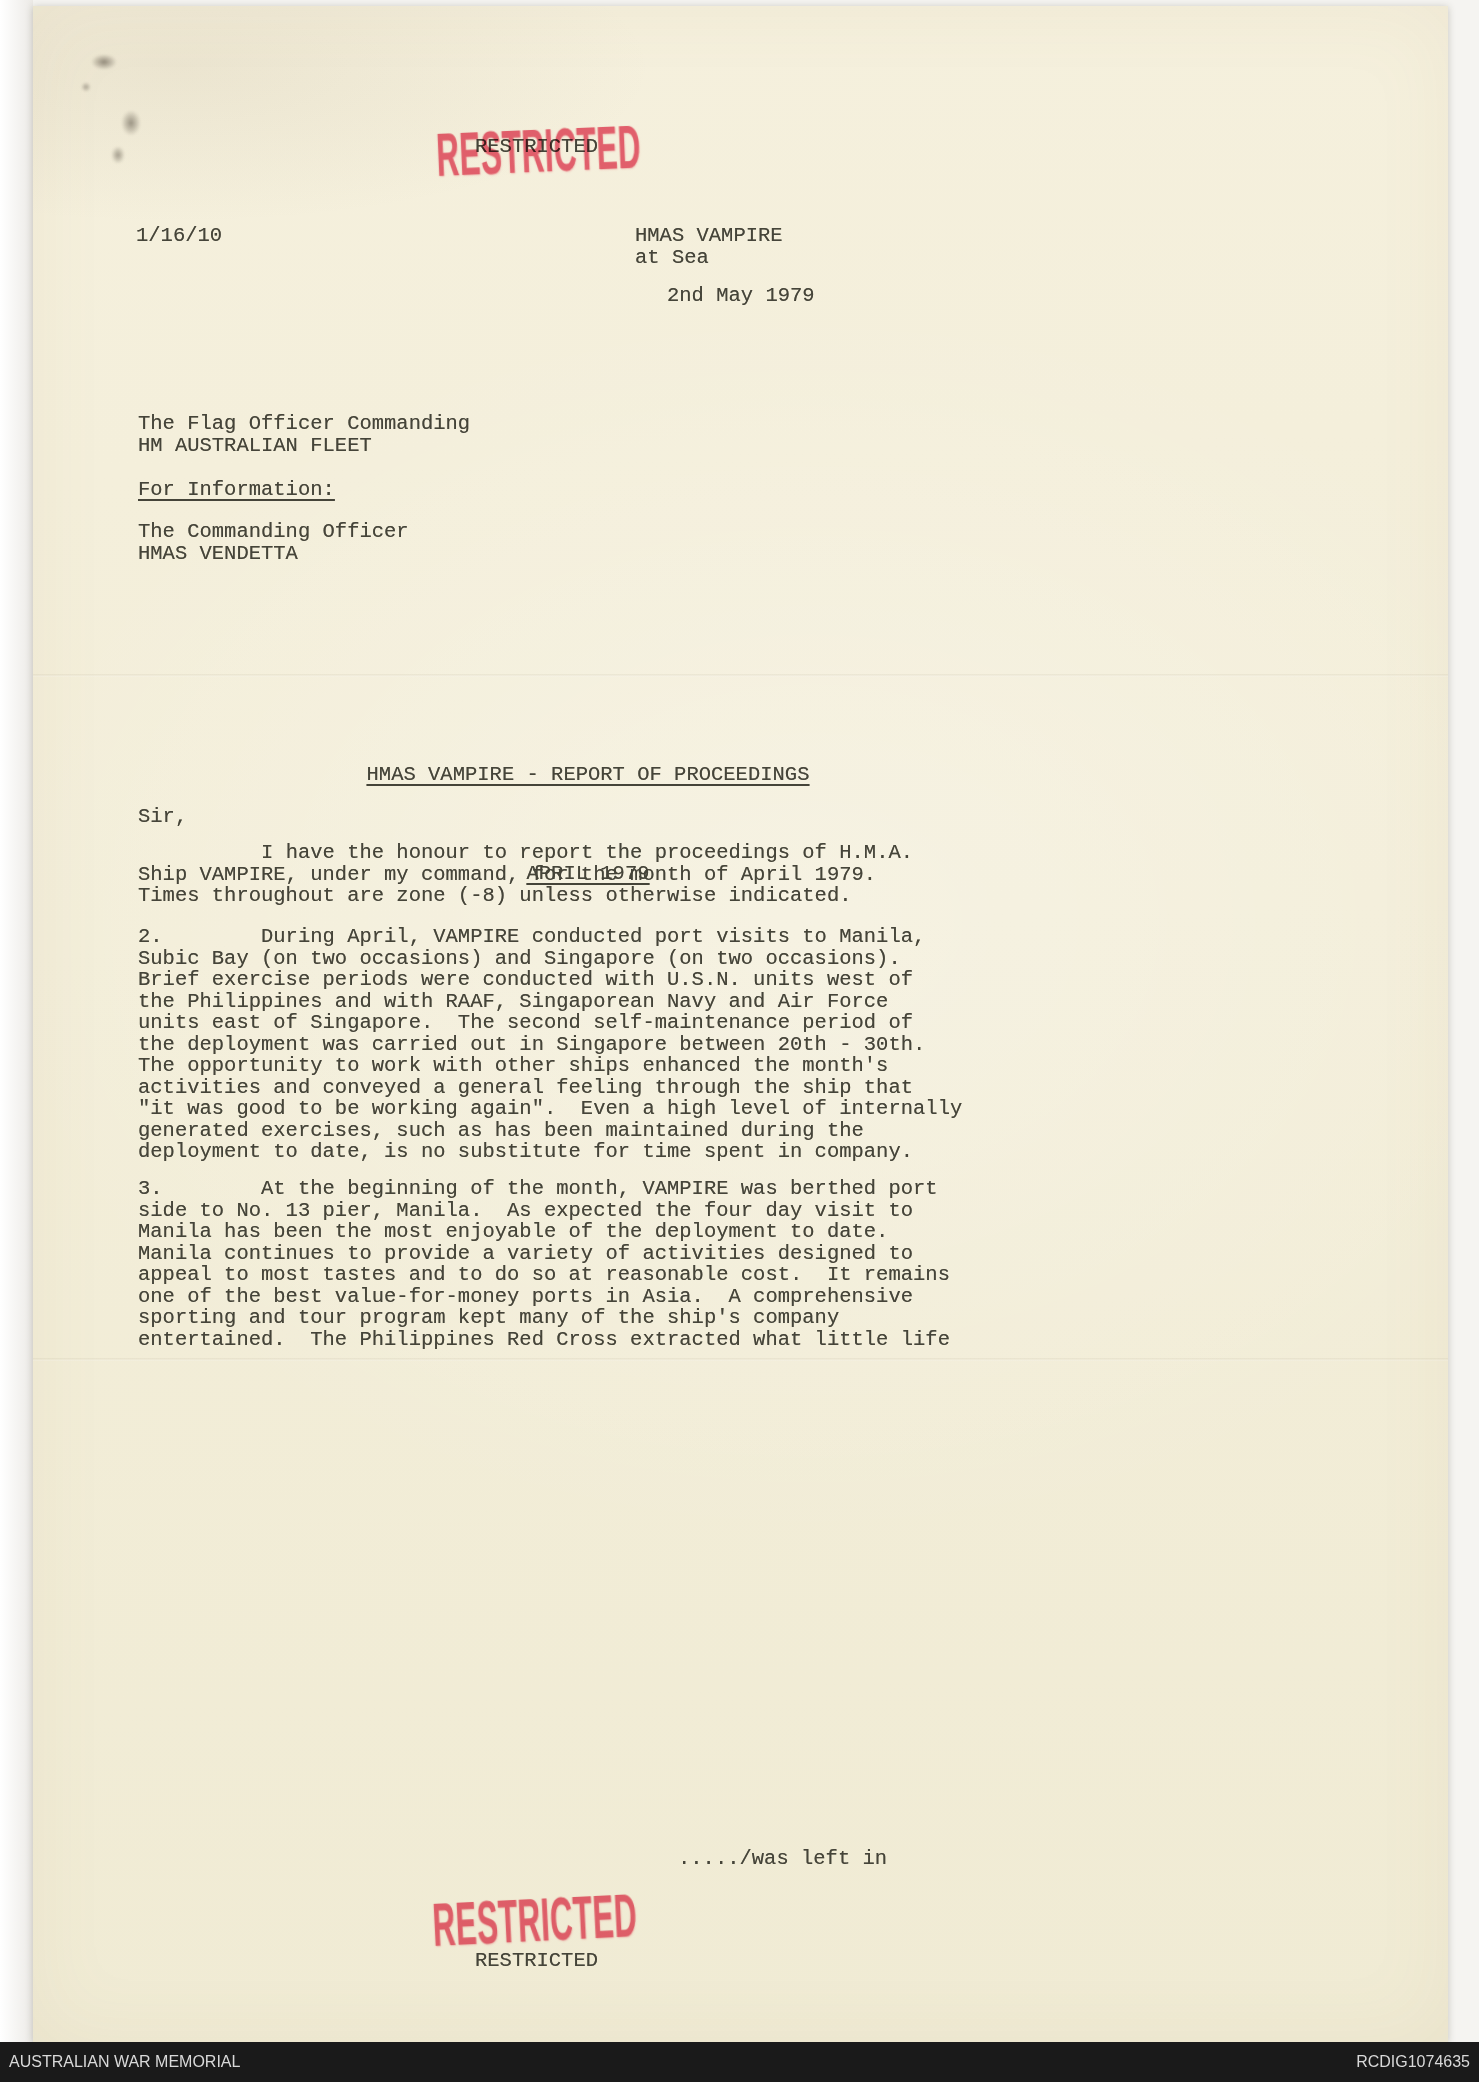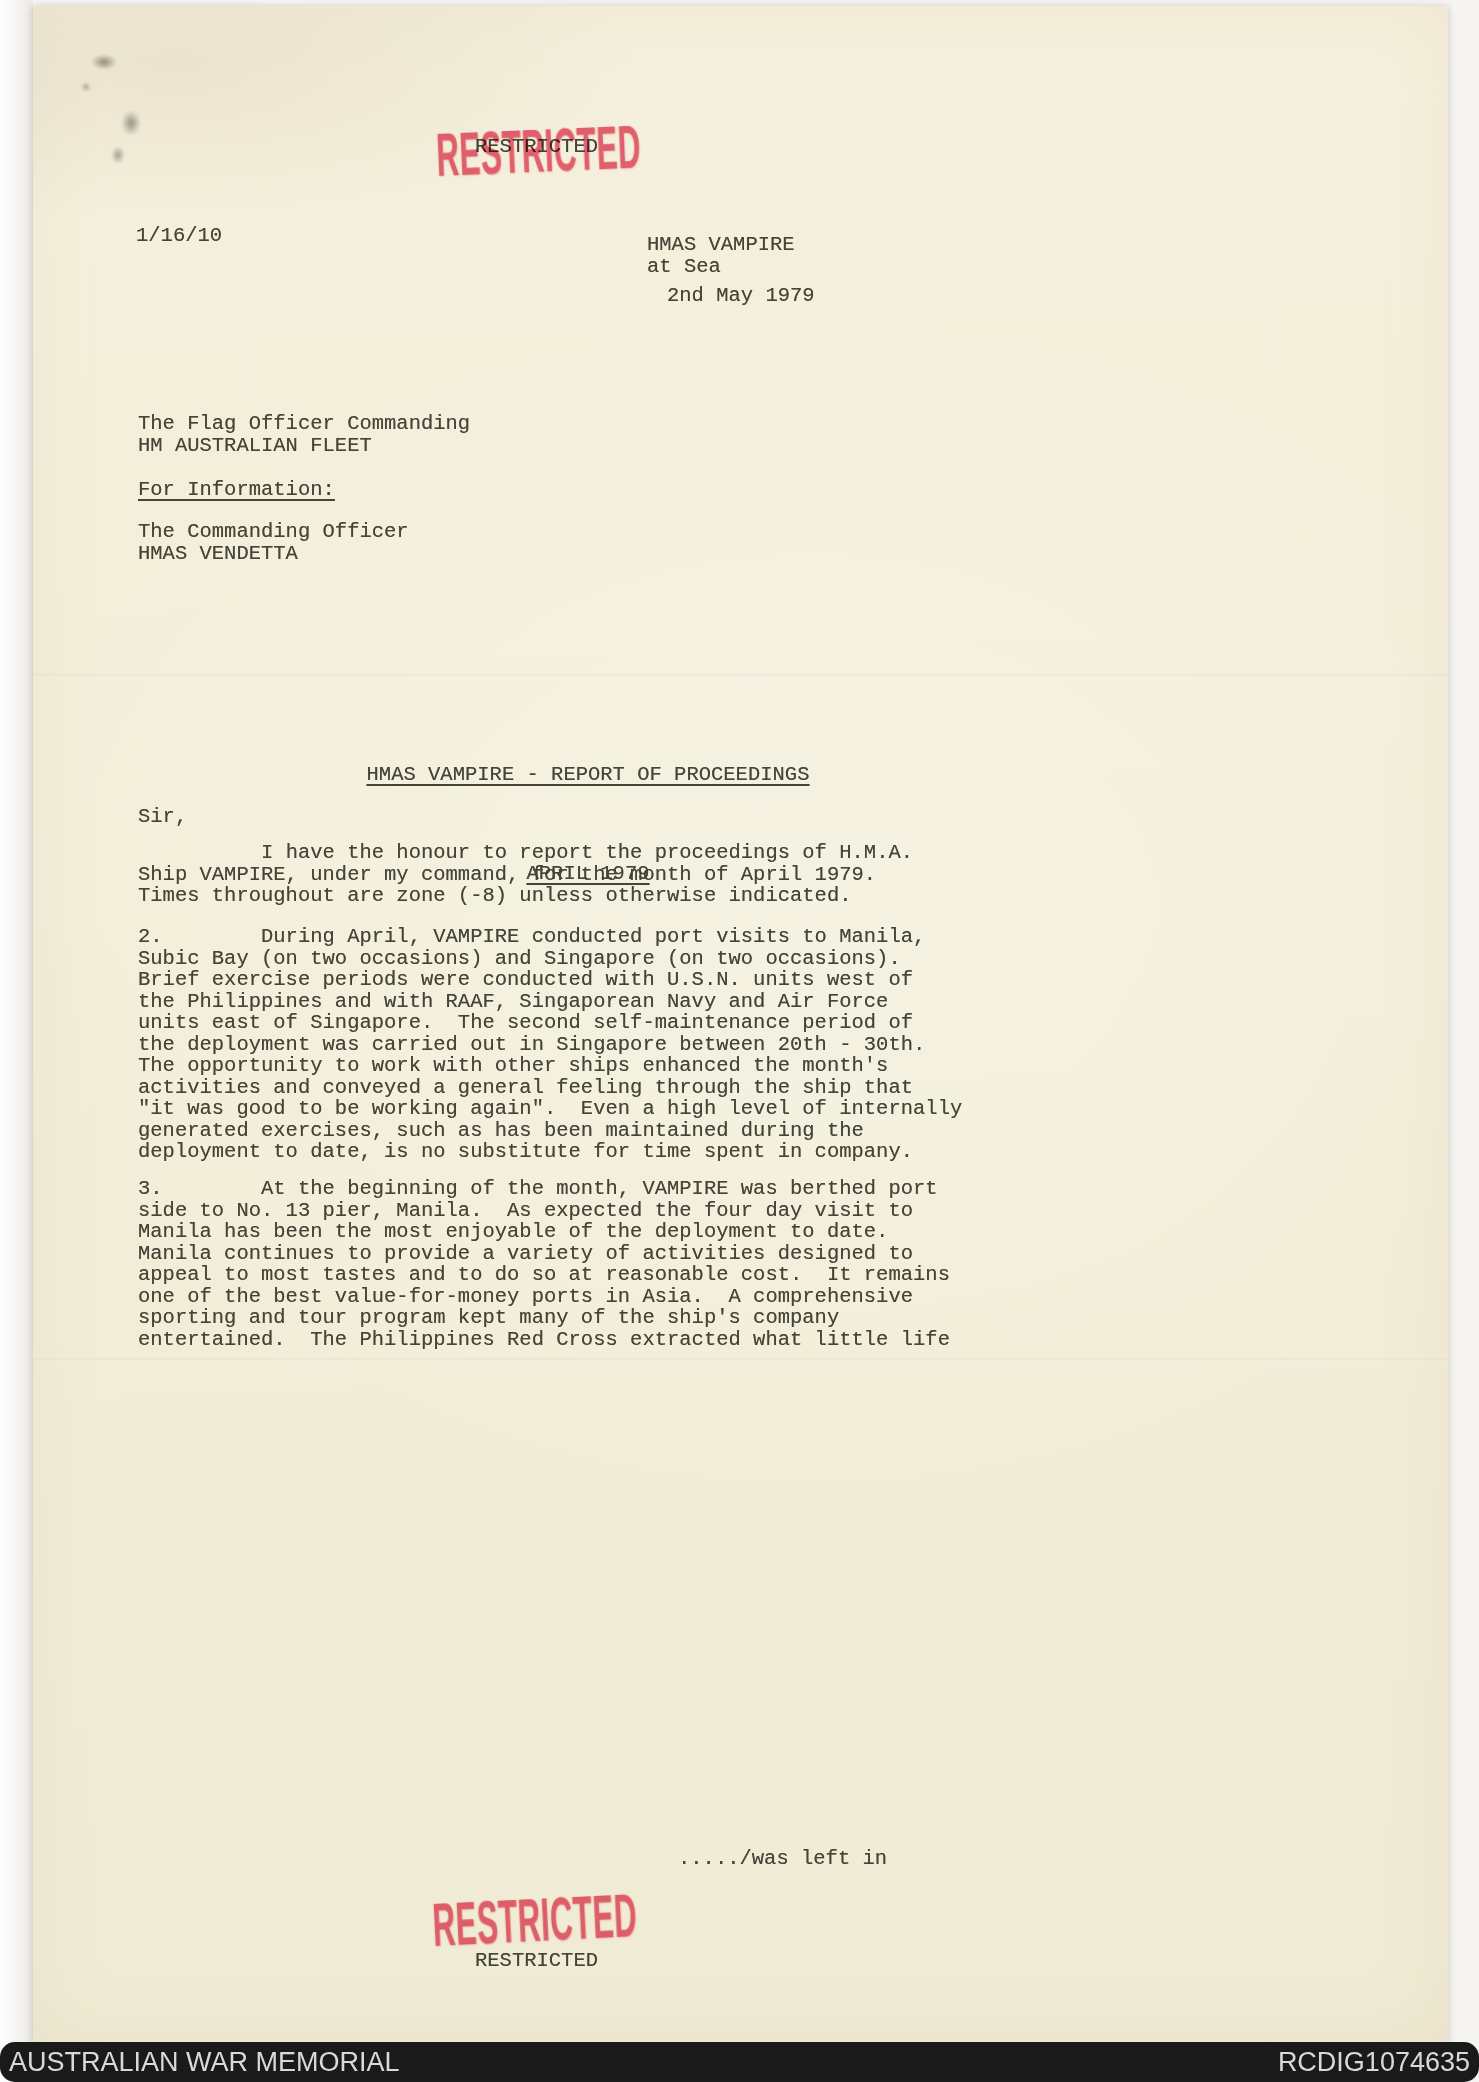--- a/index.html
+++ b/index.html
@@ -39,21 +39,21 @@
     color:#454439;
     font-size:20.5px;
     line-height:21.5px;
     white-space:pre-wrap;
     text-shadow:0 0 0.5px rgba(60,58,48,0.55);
   }
   .u { text-decoration:underline; text-underline-offset:4px; text-decoration-thickness:1.5px; }
 
   .typed-restricted-top    { left:442px; top:130px; }
   .ref-number              { left:103px; top:219px; }
-  .ship-block              { left:602px; top:228px;margin-left:12px; }
+  .ship-block              { left:602px; top:219px; }
   .date-line               { left:602px; top:279px;margin-left:32px; }
   .addressee-block         { left:105px; top:407px; }
   .for-information         { left:105px; top:473px; }
   .info-copy-block         { left:105px; top:515px; }
   .title-block             { left:105px; top:686px; width:900px; text-align:center; line-height:33px; }
   .salutation              { left:105px; top:800px; }
   .para-1                  { left:97px; top:836px; width:910px;margin-left:8px; }
   .para-2                  { left:105px; top:920px; width:910px; }
   .para-3                  { left:105px; top:1172px; width:910px; }
   .catchword               { left:605px; top:1842px;margin-left:40px; }
@@ -73,24 +73,23 @@
     text-shadow:1px 1px 2px rgba(234,80,102,0.35), -1px 0 1px rgba(234,80,102,0.25);
   }
   .stamp-top    { left:402px; top:114px;  transform:rotate(-2.4deg) scaleX(0.52) scaleY(1.02); }
   .stamp-bottom { left:398px; top:1884px; transform:rotate(-2.8deg) scaleX(0.52) scaleY(1.02); }
 
   .archive-bar {
     position:absolute; left:0; top:2042px; width:1479px; height:40px;
     background:#1a1a1a;
     color:#d9d9d9;
     font-family:"Liberation Sans",sans-serif;
-    font-size:27px;
+    font-size:16px;
     display:flex; align-items:center; justify-content:space-between;
     padding:0 9px;
-    border-radius:15px;
   }
 </style>
 </head>
 <body>
 
 <div class="scan-edge"></div>
 
 <div class="paper">
   <div class="fold fold-1"></div>
   <div class="fold fold-2"></div>

